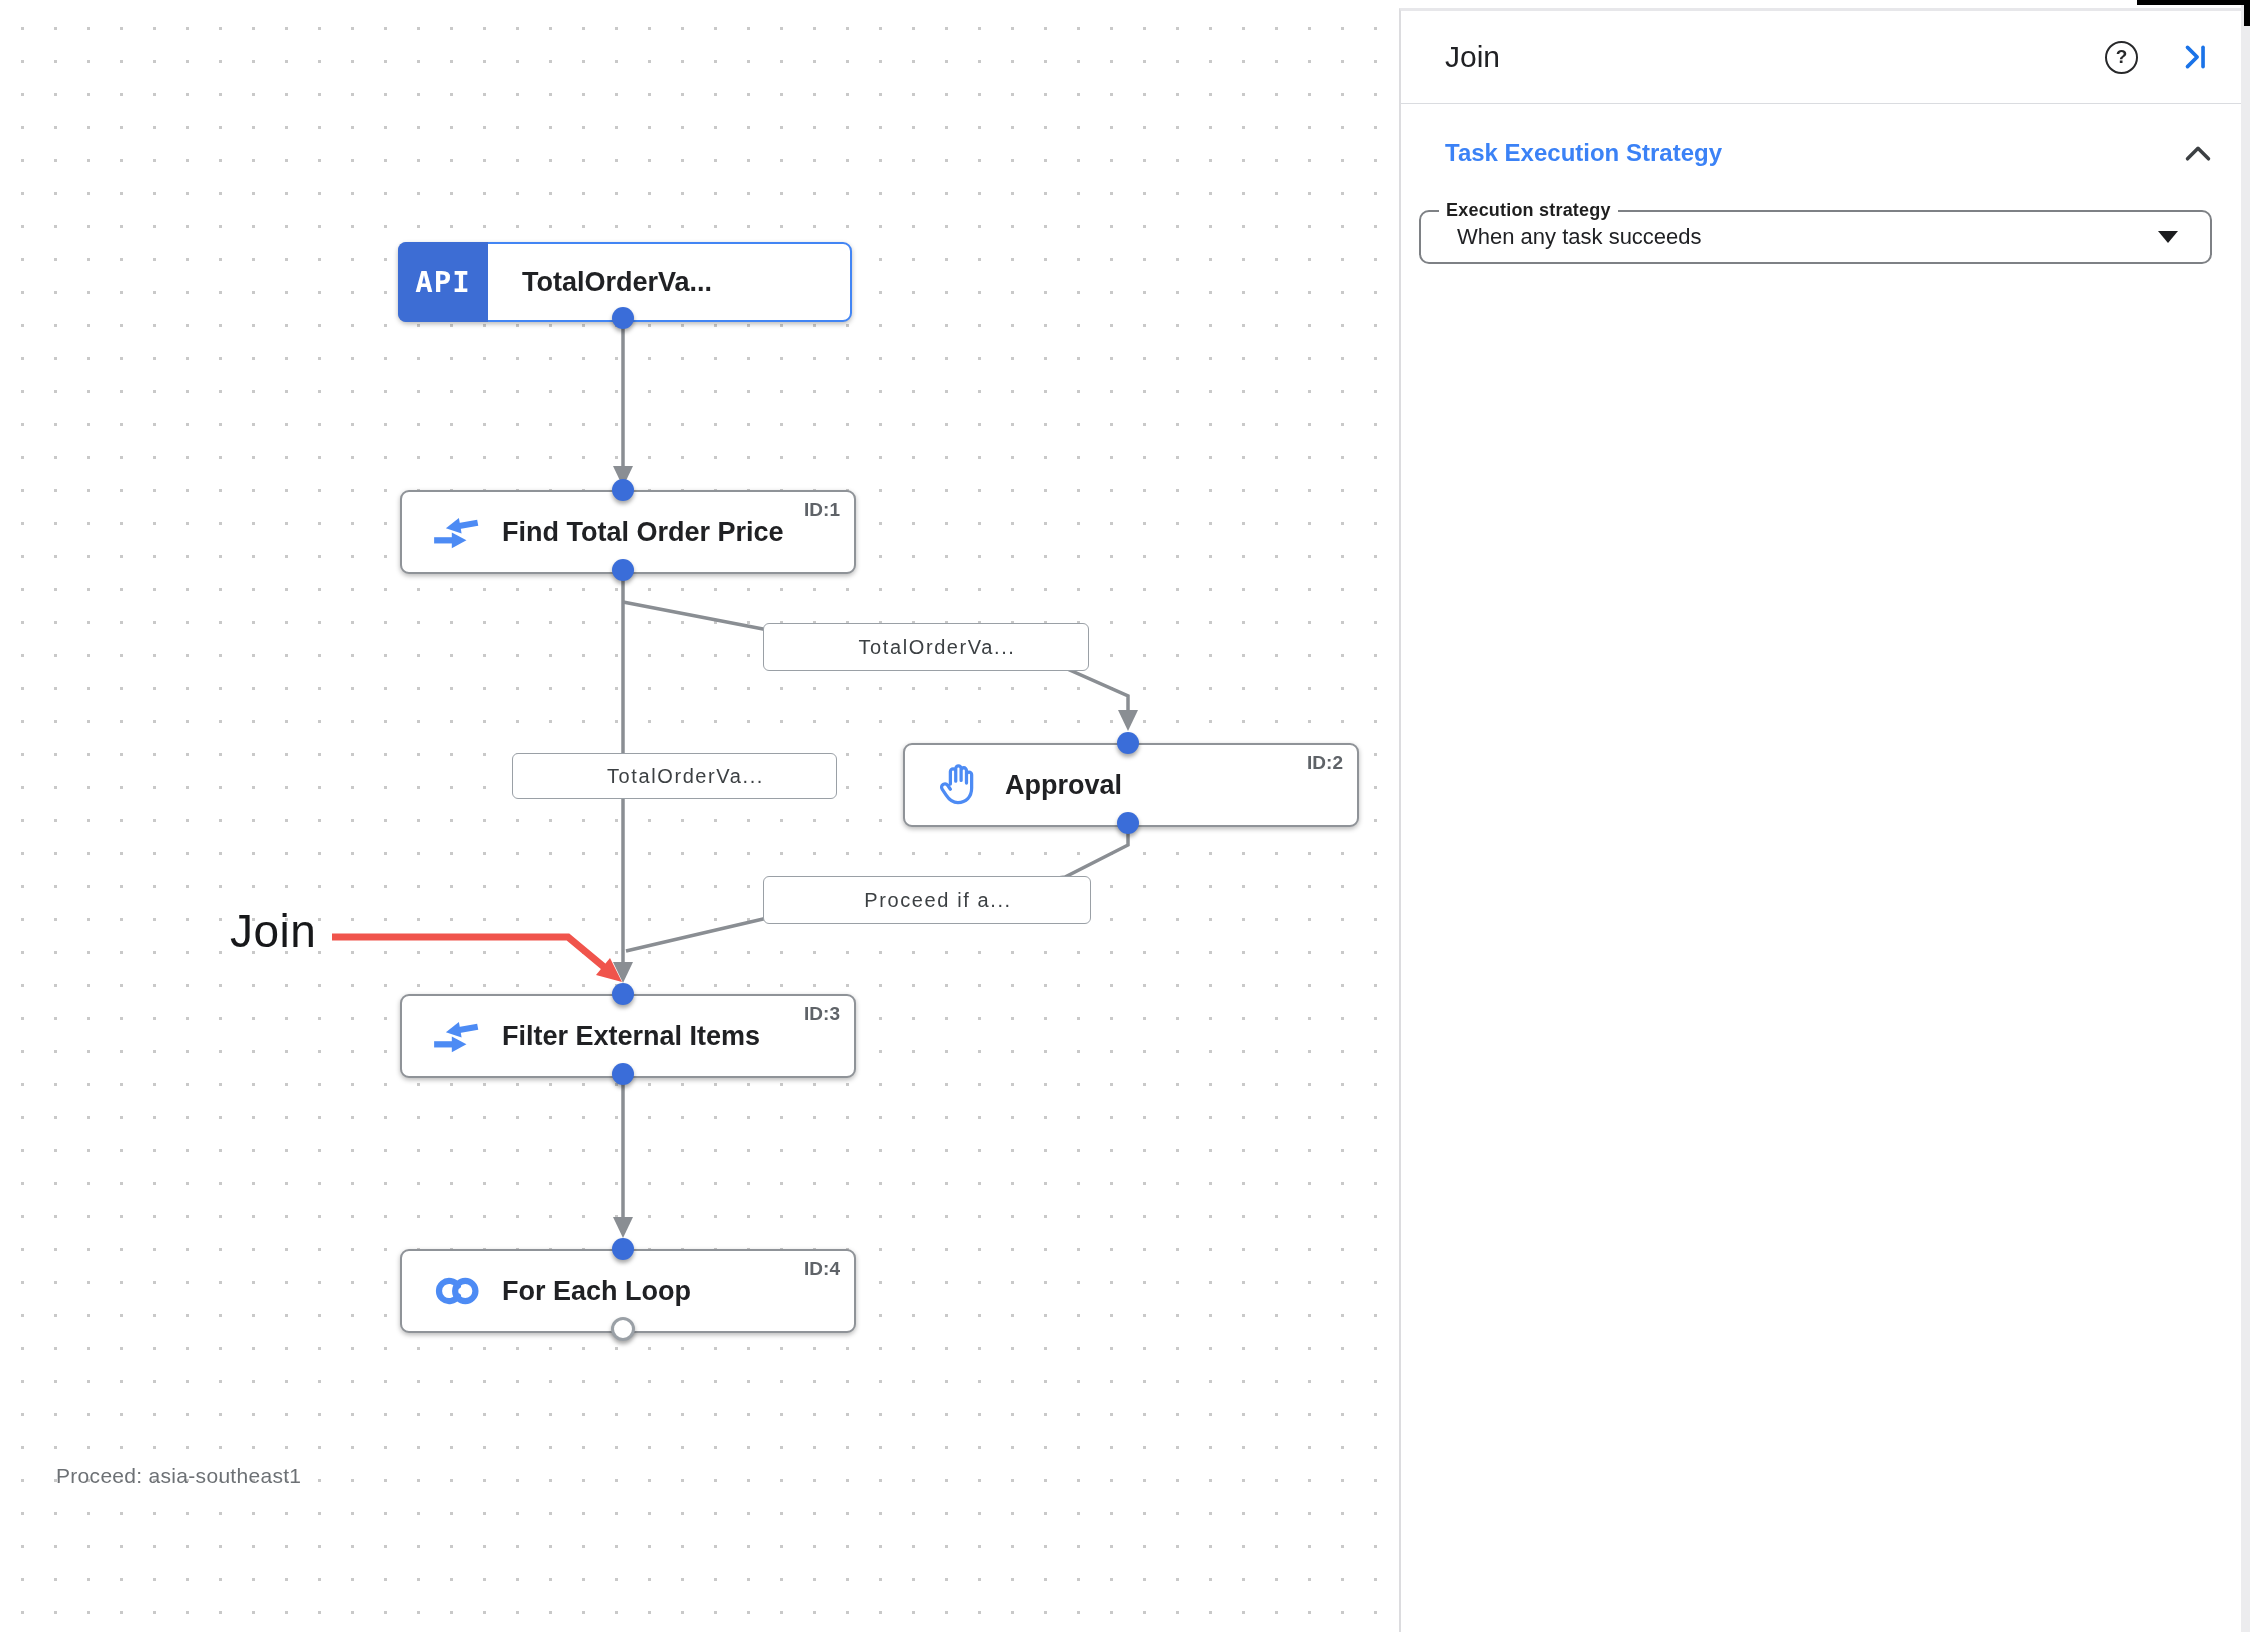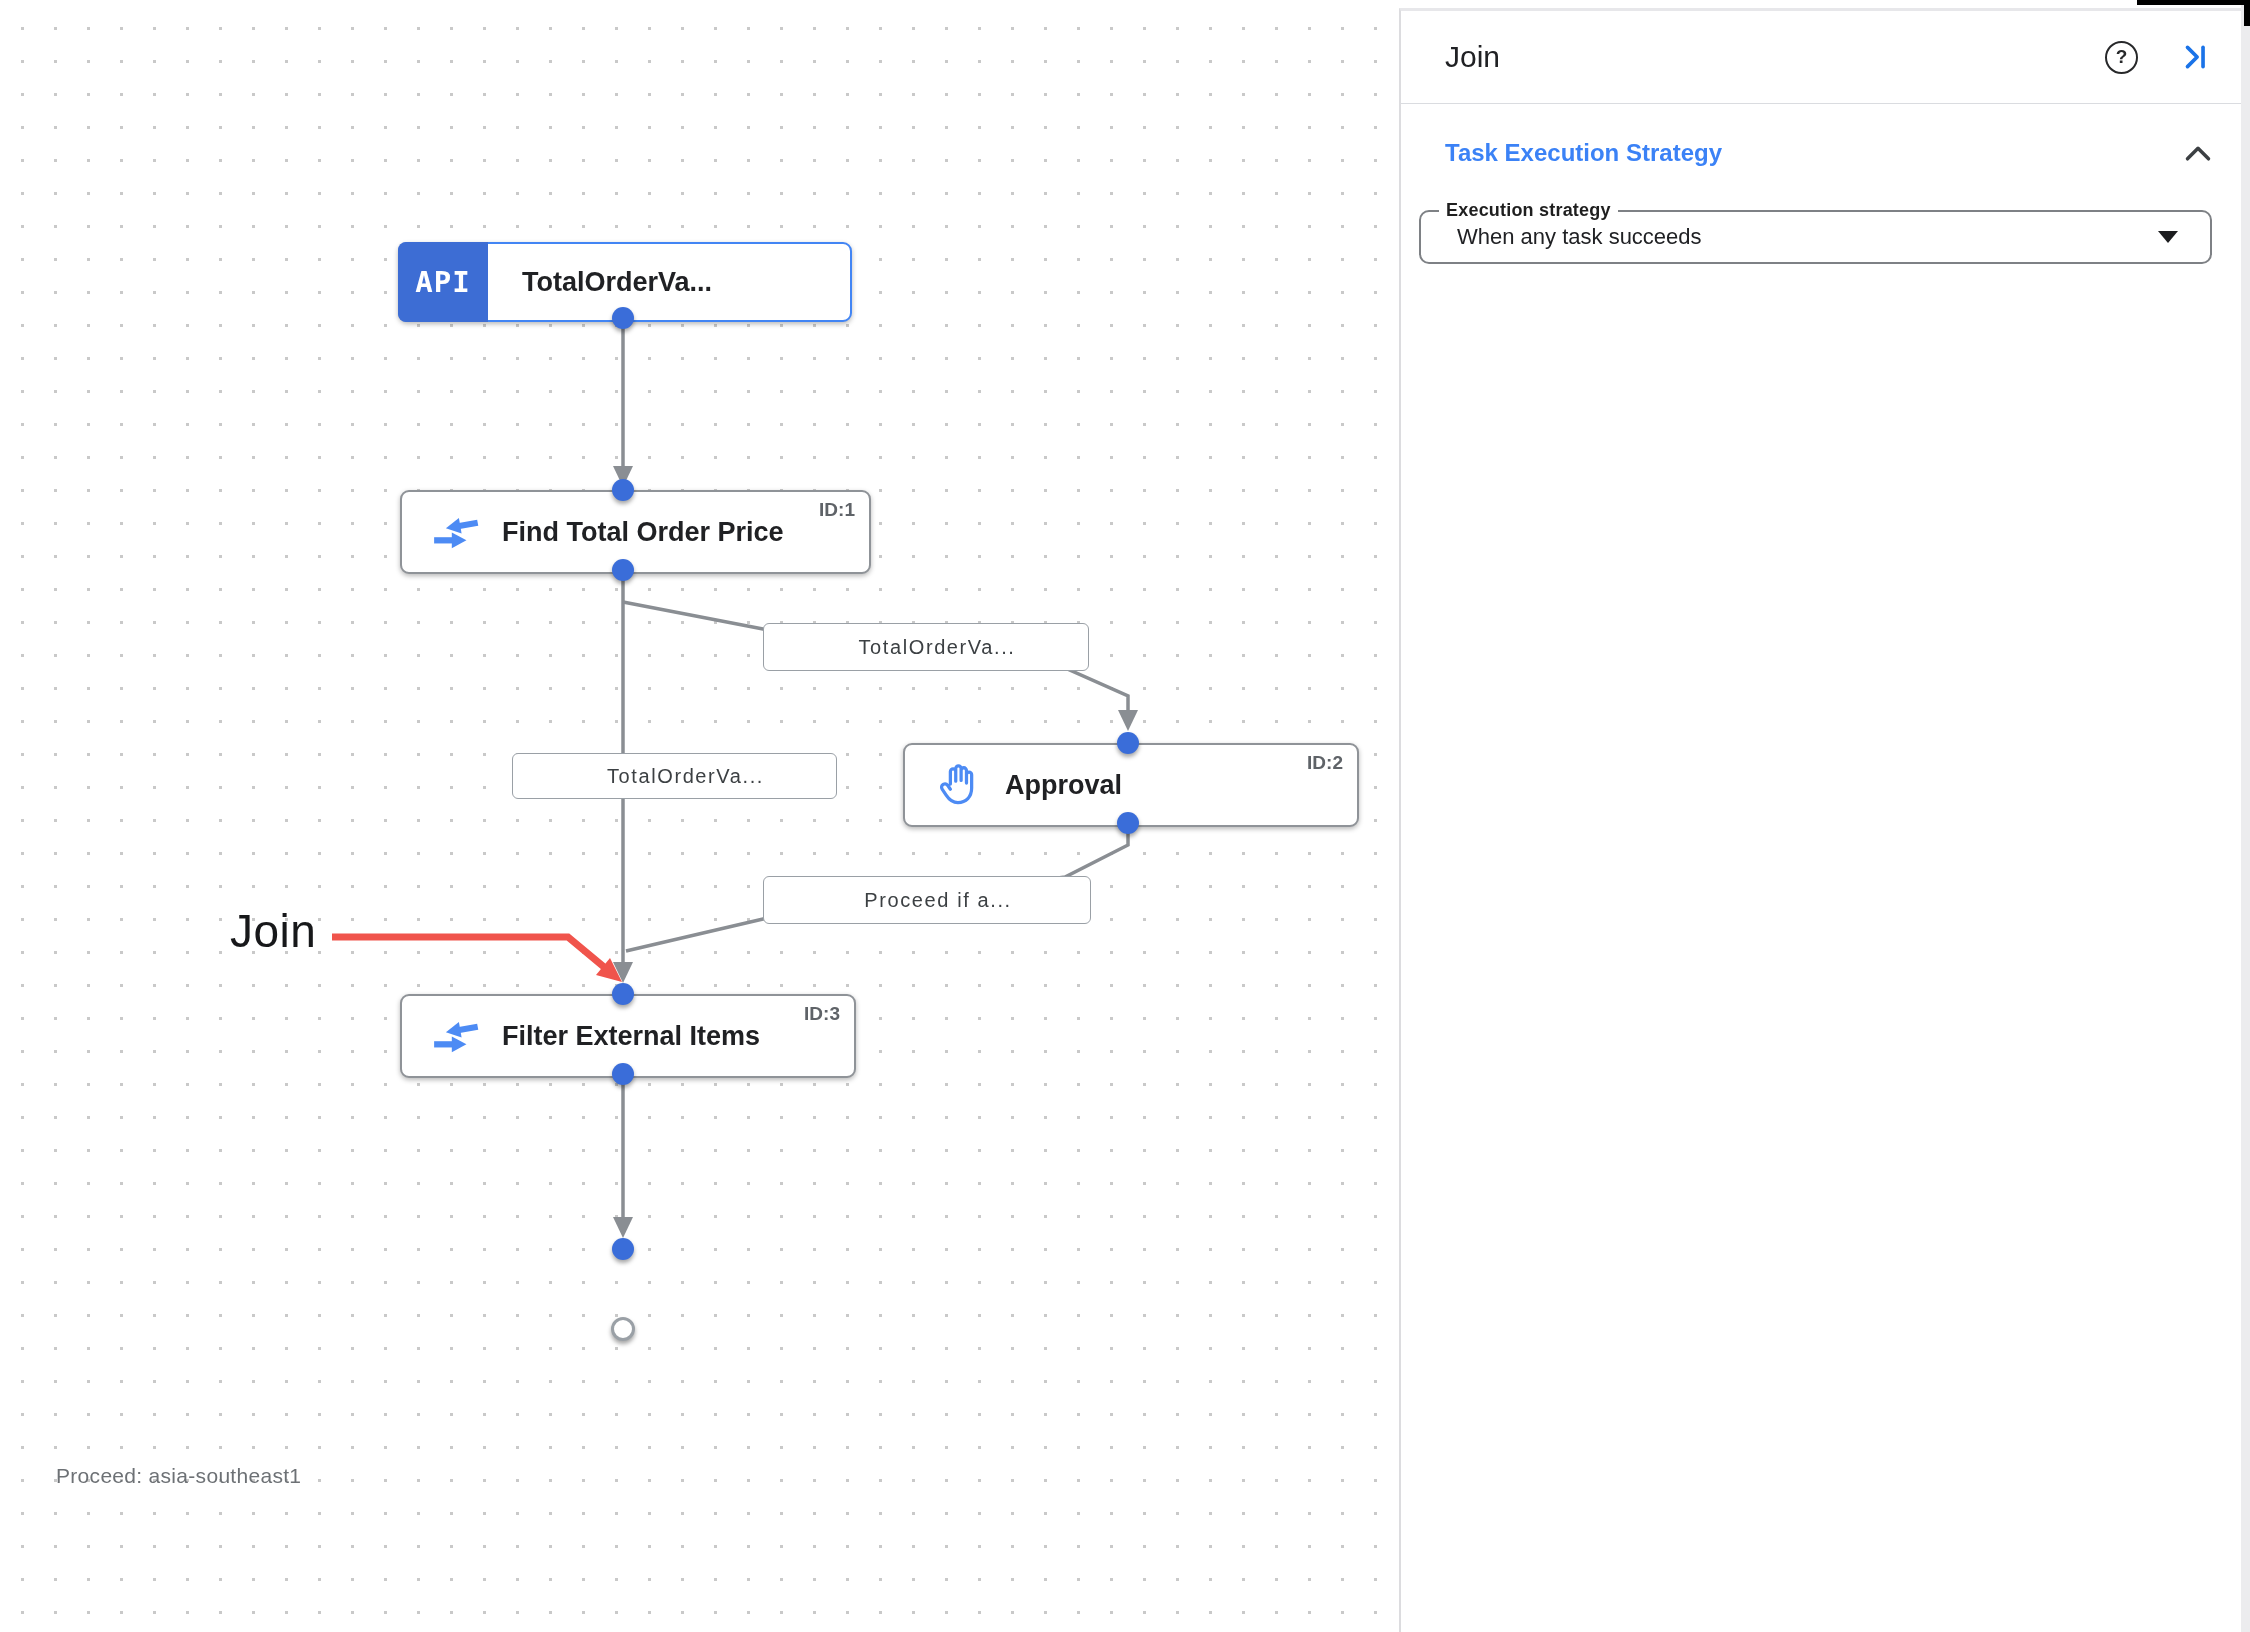--- a/index.html
+++ b/index.html
@@ -113,21 +113,21 @@
 
   <div class="edge-label" style="left:763px;top:623px;width:302px;height:46px;">TotalOrderVa...</div>
   <div class="edge-label" style="left:512px;top:753px;width:301px;height:44px;">TotalOrderVa...</div>
   <div class="edge-label" style="left:763px;top:876px;width:304px;height:46px;">Proceed if a...</div>
 
   <div class="node node--trigger" style="left:398px;top:242px;width:450px;height:76px;">
     <div class="node__badge">API</div>
     <div class="node__title">TotalOrderVa...</div>
   </div>
 
-  <div class="node" style="left:400px;top:490px;width:452px;height:80px;padding-left:15px;">
+  <div class="node" style="left:400px;top:490px;width:452px;height:80px;">
     <span class="node__icon">
       <svg viewBox="0 0 48 40" width="50" height="42">
         <g fill="#4d8bf4" stroke="#4d8bf4">
           <g transform="rotate(-10 34 13)">
             <line x1="45" y1="13" x2="27" y2="13" stroke-width="6"></line>
             <polygon points="28,5.5 14,13 28,20.5" stroke="none"></polygon>
           </g>
           <line x1="3" y1="28" x2="21" y2="28" stroke-width="6"></line>
           <polygon points="20,20.5 34,28 20,35.5" stroke="none"></polygon>
         </g>
@@ -163,20 +163,30 @@
           </g>
           <line x1="3" y1="28" x2="21" y2="28" stroke-width="6"></line>
           <polygon points="20,20.5 34,28 20,35.5" stroke="none"></polygon>
         </g>
       </svg>
     </span>
     <div class="node__title">Filter External Items</div>
     <div class="node__id">ID:3</div>
   </div>
 
+  <div class="node" style="left:400px;top:1249px;width:452px;height:80px;">
+    <span class="node__icon">
+      <svg viewBox="0 0 42 26" width="52" height="34" fill="none" stroke="#4d8bf4" stroke-width="5" stroke-linecap="round">
+        <path d="M22.5 17.2 A8.2 8.2 0 1 1 22.5 8.8"></path>
+        <circle cx="28.5" cy="13" r="8.2"></circle>
+      </svg>
+    </span>
+    <div class="node__title">For Each Loop</div>
+    <div class="node__id">ID:4</div>
+  </div>
 
   <div class="dot" style="left:623px;top:318px;"></div>
   <div class="dot" style="left:623px;top:490px;"></div>
   <div class="dot" style="left:623px;top:570px;"></div>
   <div class="dot" style="left:1128px;top:743px;"></div>
   <div class="dot" style="left:1128px;top:823px;"></div>
   <div class="dot" style="left:623px;top:994px;"></div>
   <div class="dot" style="left:623px;top:1074px;"></div>
   <div class="dot" style="left:623px;top:1249px;"></div>
   <div class="dot dot--open" style="left:623px;top:1329px;"></div>

